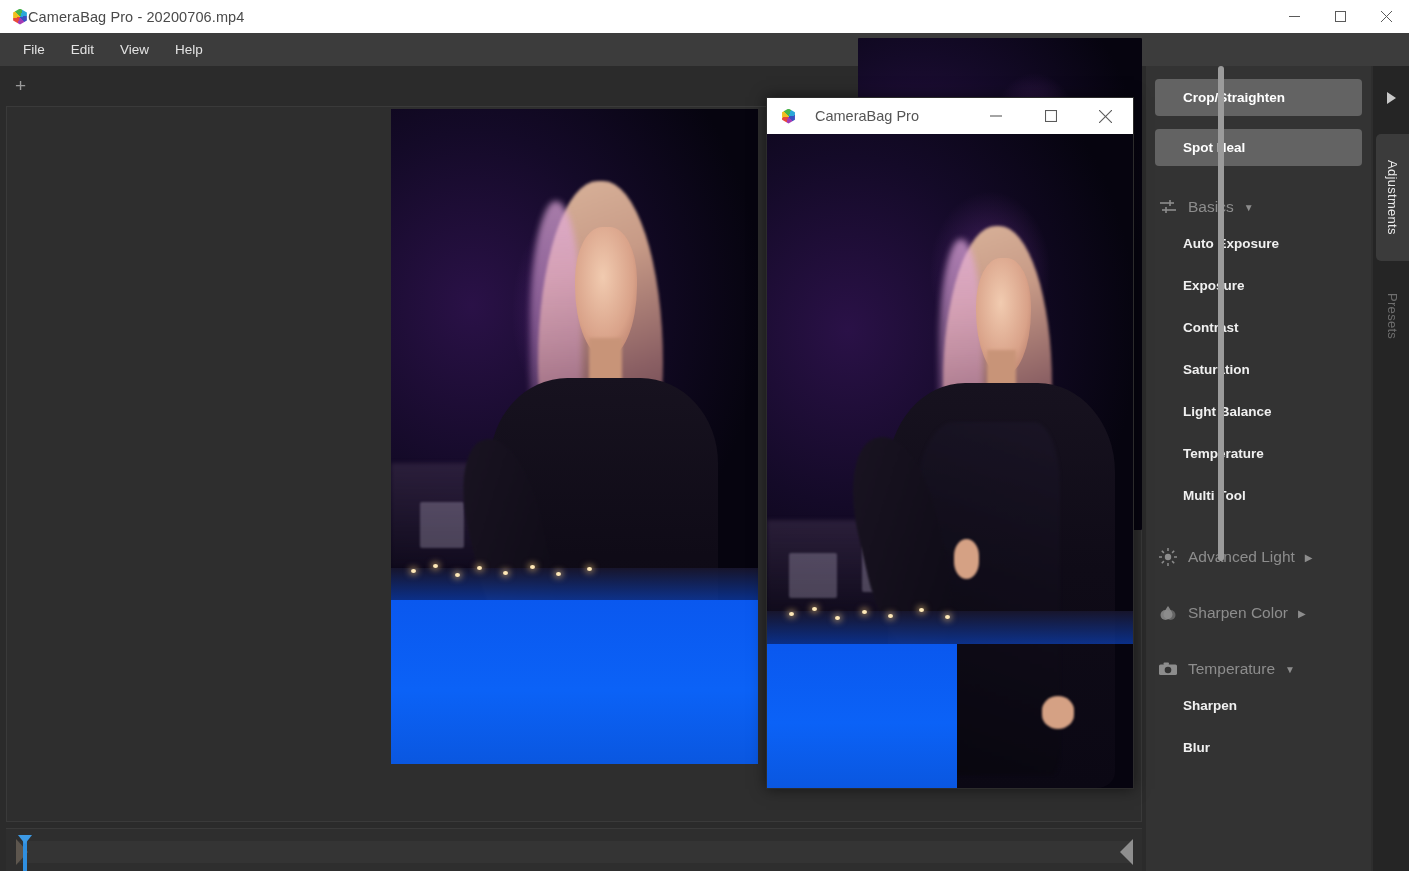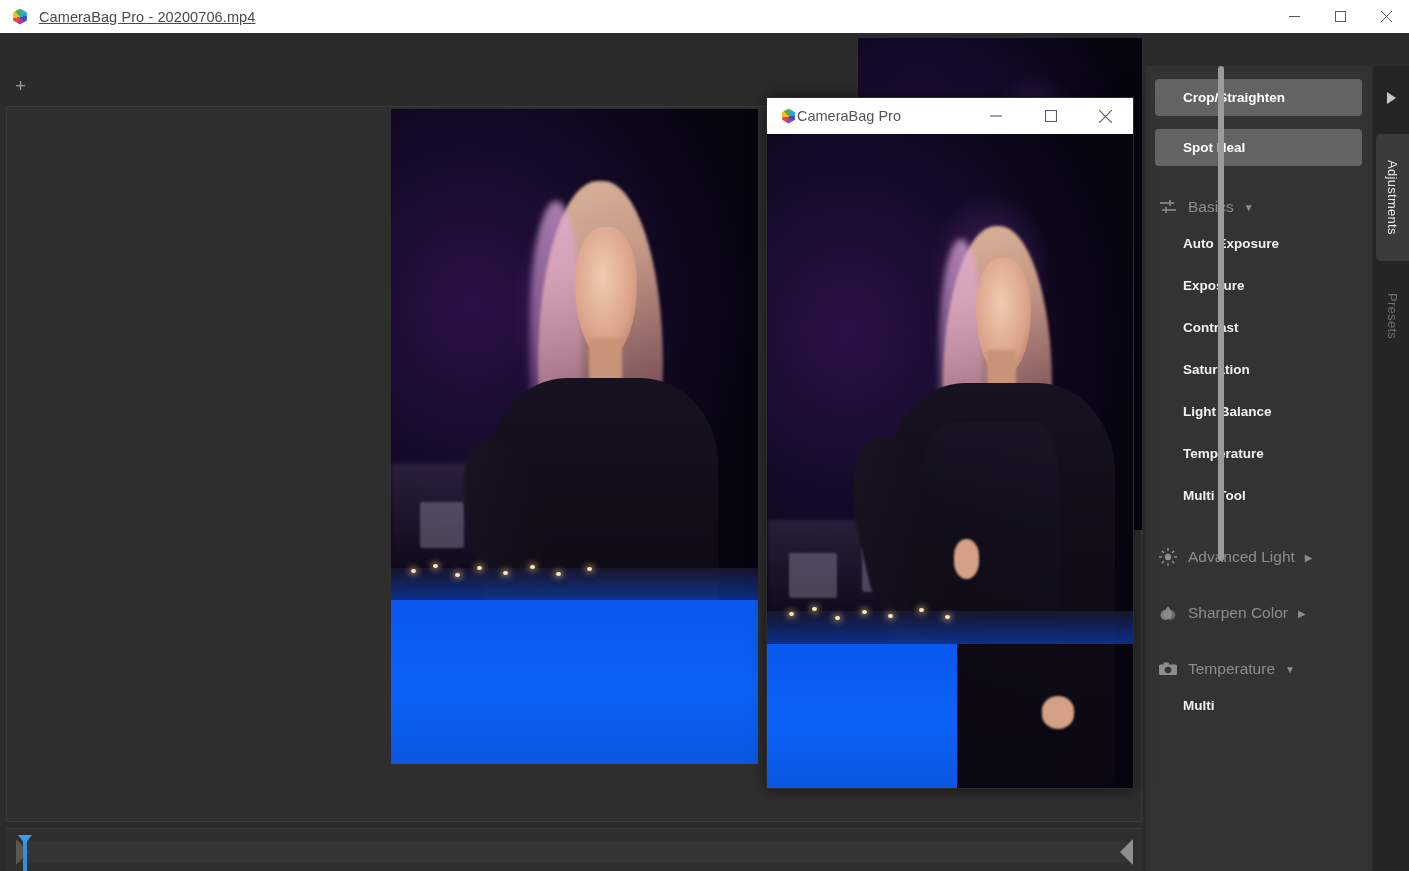--- a/index.html
+++ b/index.html
@@ -14,21 +14,21 @@
     position:absolute; left:0; top:0; width:1409px; height:33px;
     background:#ffffff; display:flex; align-items:center;
   }
   .tb-logo{ width:16px;height:16px;margin-left:12px;border-radius:3px;flex:none;
     background:
       conic-gradient(from 200deg,#e8483c 0deg 60deg,#f0c020 60deg 120deg,
                      #49b44b 120deg 180deg,#2aa7d8 180deg 240deg,
                      #3b4fc0 240deg 300deg,#a33bb5 300deg 360deg);
     clip-path:polygon(50% 0,93% 25%,93% 75%,50% 100%,7% 75%,7% 25%);
   }
-  .tb-title{ margin-left:11px; font-size:14.5px; color:#4a4a4a; letter-spacing:.1px;text-decoration:underline; }
+  .tb-title{ font-size:14.5px; color:#4a4a4a; letter-spacing:.1px; }
   .tb-btns{ position:absolute; right:0; top:0; height:33px; display:flex; }
   .tb-btn{ width:46px;height:33px;display:flex;align-items:center;justify-content:center;
            color:#5a5a5a; }
   .tb-btn svg{ display:block; }
 
   
   .menubar{ position:absolute; left:0; top:33px; width:1409px; height:33px;
             background:#3c3c3c; display:flex; align-items:center; padding-left:10px; }
   .menu-item{ padding:4px 13px; font-size:13.5px; color:#e3e3e3; border-radius:2px; }
 
@@ -108,21 +108,21 @@
   .childwin{ position:absolute; left:766px; top:97px; width:368px; height:692px;
              box-shadow:0 0 14px rgba(0,0,0,.55); background:#0a0714;
              border:1px solid #2c2c2c; }
   .cw-title{ height:36px; background:#ffffff; display:flex; align-items:center; }
   .cw-logo{ width:15px;height:15px;margin-left:14px;border-radius:3px;flex:none;
     background:
       conic-gradient(from 200deg,#e8483c 0deg 60deg,#f0c020 60deg 120deg,
                      #49b44b 120deg 180deg,#2aa7d8 180deg 240deg,
                      #3b4fc0 240deg 300deg,#a33bb5 300deg 360deg);
     clip-path:polygon(50% 0,93% 25%,93% 75%,50% 100%,7% 75%,7% 25%); }
-  .cw-name{ margin-left:1px; font-size:14.5px; color:#555; }
+  .cw-name{ margin-left:19px; font-size:14.5px; color:#555; }
   .cw-btns{ position:absolute; right:0; top:0; height:36px; display:flex; }
   .cw-btn{ width:55px;height:36px;display:flex;align-items:center;justify-content:center;
            color:#5a5a5a; }
   .cw-body{ position:absolute; left:0; top:36px; width:366px; height:654px;
             overflow:hidden; background:#07040f; }
 
   
   .photo{ position:absolute; inset:0; overflow:hidden; }
   .ph-sky{ position:absolute; inset:0;
     background:
@@ -191,20 +191,26 @@
       </div>
       <div class="tb-btn close">
         <svg width="11" height="11" viewBox="0 0 11 11">
             <line x1="0" y1="0" x2="11" y2="11" stroke="currentColor" stroke-width="1"></line>
             <line x1="11" y1="0" x2="0" y2="11" stroke="currentColor" stroke-width="1"></line>
           </svg>
       </div>
     </div>
   </div>
 
+  <div class="menubar">
+    <div class="menu-item">File</div>
+    <div class="menu-item">Edit</div>
+    <div class="menu-item">View</div>
+    <div class="menu-item">Help</div>
+  </div>
 
   <div class="workarea">
 
     <div class="tabstrip">
       <div class="plus-btn">+</div>
     </div>
 
     <div class="stage">
       <div class="preview">
         <div class="photo">
@@ -304,21 +310,22 @@
         <span class="g-icon">
           <svg viewBox="0 0 20 20" width="20" height="20">
             <rect x="1" y="5.5" width="18" height="10.5" rx="1.6" fill="currentColor"></rect>
             <rect x="5.5" y="3.5" width="5.5" height="2.6" rx="1" fill="currentColor"></rect>
             <circle cx="10" cy="11" r="3.3" fill="#333333"></circle>
           </svg>
         </span>
         <span class="gname">Temperature</span>
         <span class="gcaret">▼</span>
       </div>
-      <div class="adj-item">Multi</div>
+      <div class="adj-item">Sharpen</div>
+      <div class="adj-item">Blur</div>
     </div>
   </div>
 
   <div class="vscroll">
     <div class="vthumb"></div>
   </div>
 
   <div class="vtabs">
     <div class="vtab-arrow">
       <svg width="12" height="14" viewBox="0 0 12 14">

